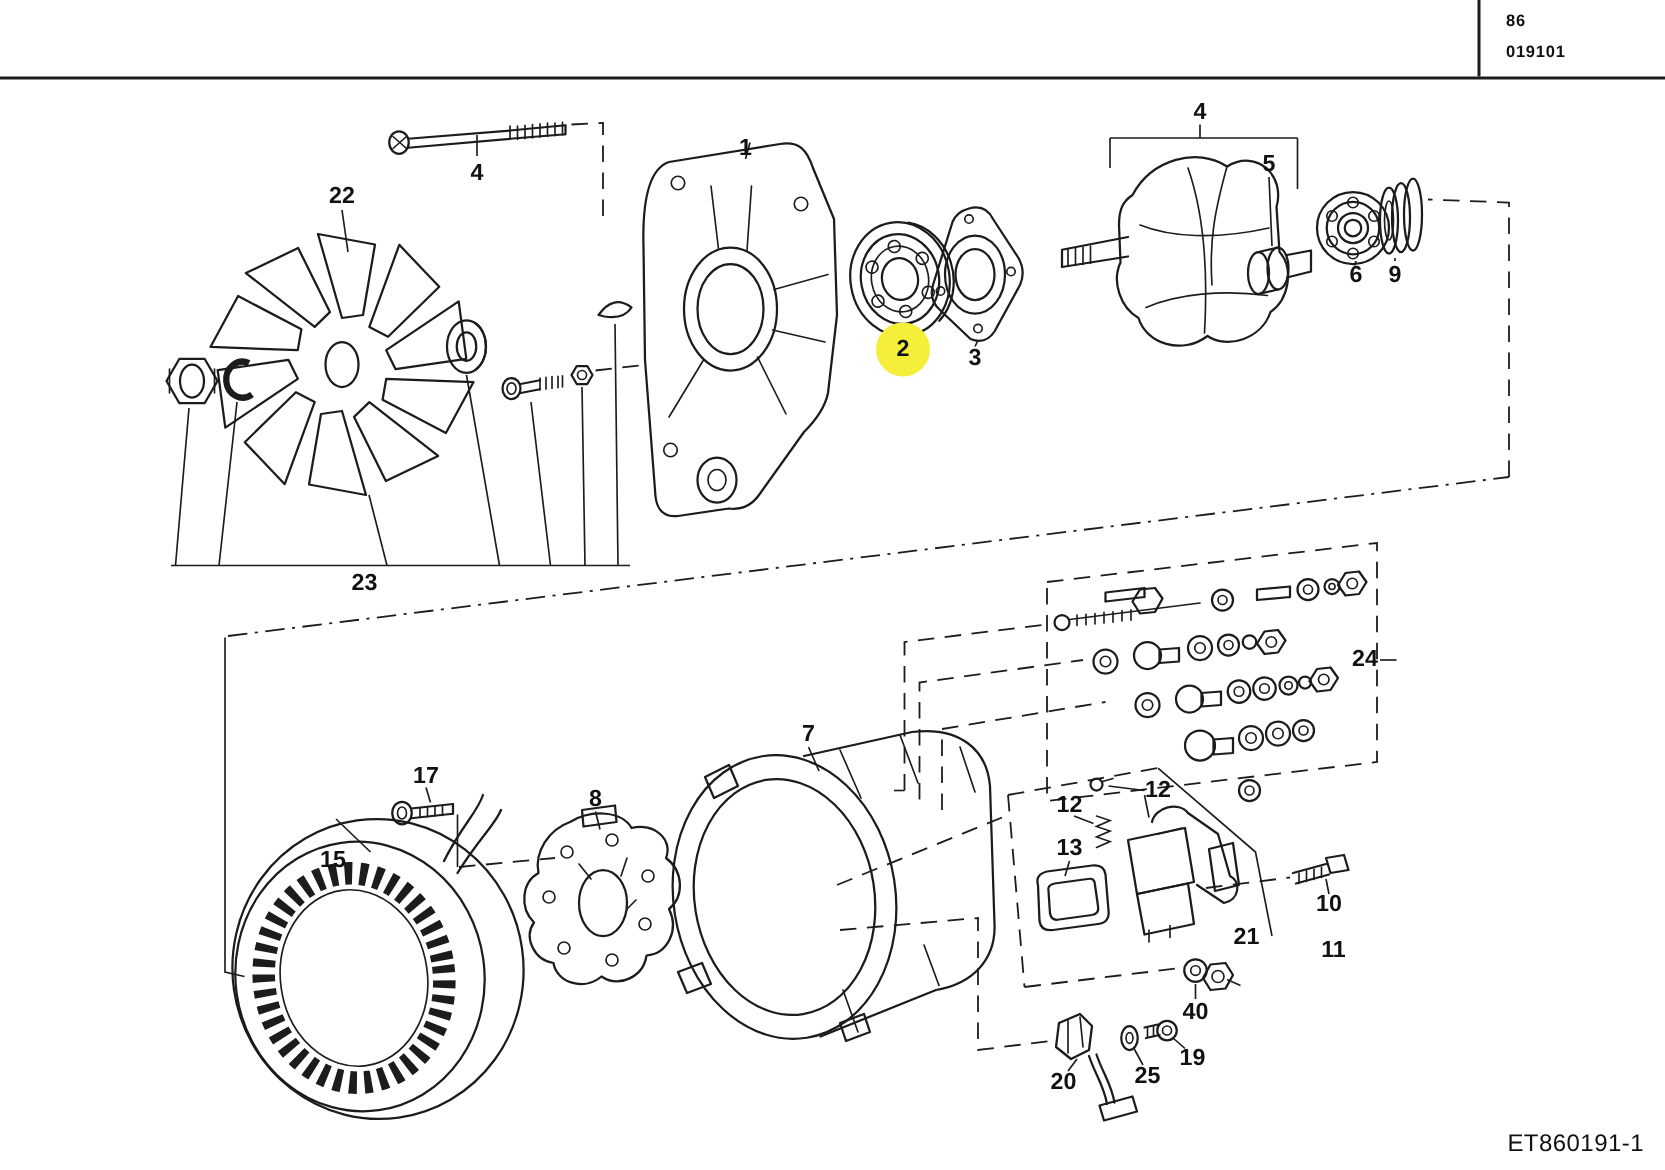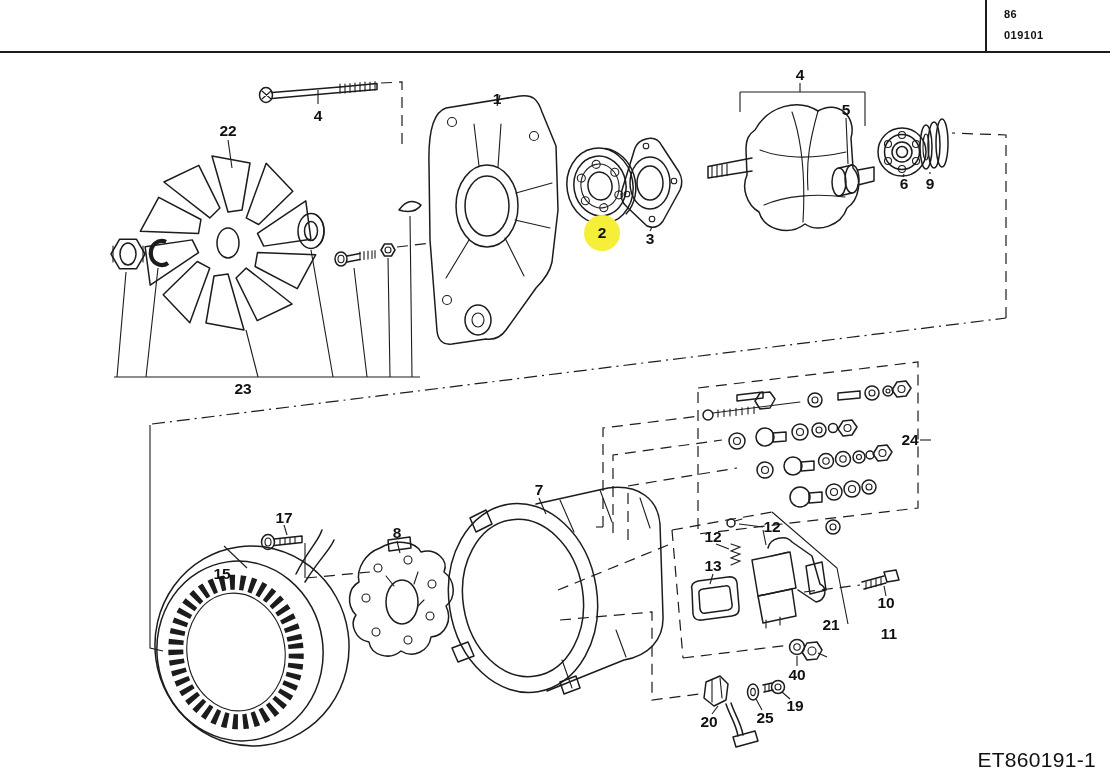--- a/index.html
+++ b/index.html
@@ -3,21 +3,21 @@
 <meta charset="utf-8">
 <style>
   html,body{margin:0;padding:0;background:#ffffff;}
   body{width:1110px;height:780px;position:relative;overflow:hidden;
        font-family:"Liberation Sans","DejaVu Sans",sans-serif;color:#111;}
   
   .top-rule{position:absolute;left:0;top:51px;width:1110px;height:2px;background:#1c1c1c;}
   .head-vline{position:absolute;left:985px;top:0;width:2px;height:51px;background:#1c1c1c;}
   .head-code{position:absolute;left:1004px;top:4px;font-size:11px;font-weight:bold;line-height:21px;letter-spacing:.5px;}
   
-  .foot-ref{position:absolute;right:14px;bottom:8px;font-size:21px;letter-spacing:.3px;}
+  .foot-ref{position:absolute;right:14px;bottom:8px;font-size:16px;letter-spacing:.3px;}
   
   svg.art{position:absolute;left:0;top:0;}
   .s{stroke:#1c1c1c;fill:none;stroke-width:1.5;stroke-linecap:round;stroke-linejoin:round;}
   .t{stroke:#1c1c1c;fill:none;stroke-width:1.1;stroke-linecap:round;}
   .ld{stroke:#1c1c1c;fill:none;stroke-width:1.1;}
   .dash{stroke:#1c1c1c;fill:none;stroke-width:1.2;stroke-dasharray:11 7;}
   .dashdot{stroke:#1c1c1c;fill:none;stroke-width:1.2;stroke-dasharray:13 5 2 5;}
   .thick{stroke:#1c1c1c;fill:none;stroke-width:4.2;}
   .slots{stroke:#1c1c1c;fill:none;stroke-width:15;stroke-dasharray:5 5;}
   

